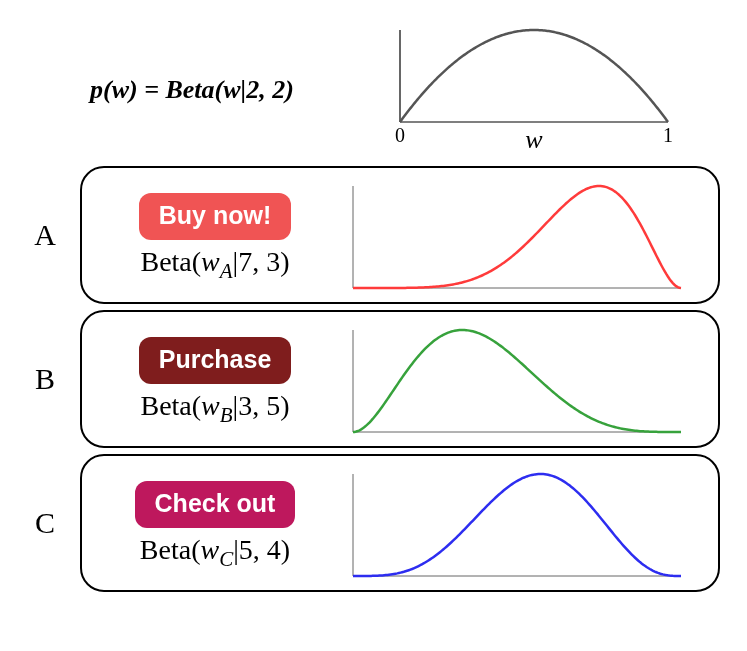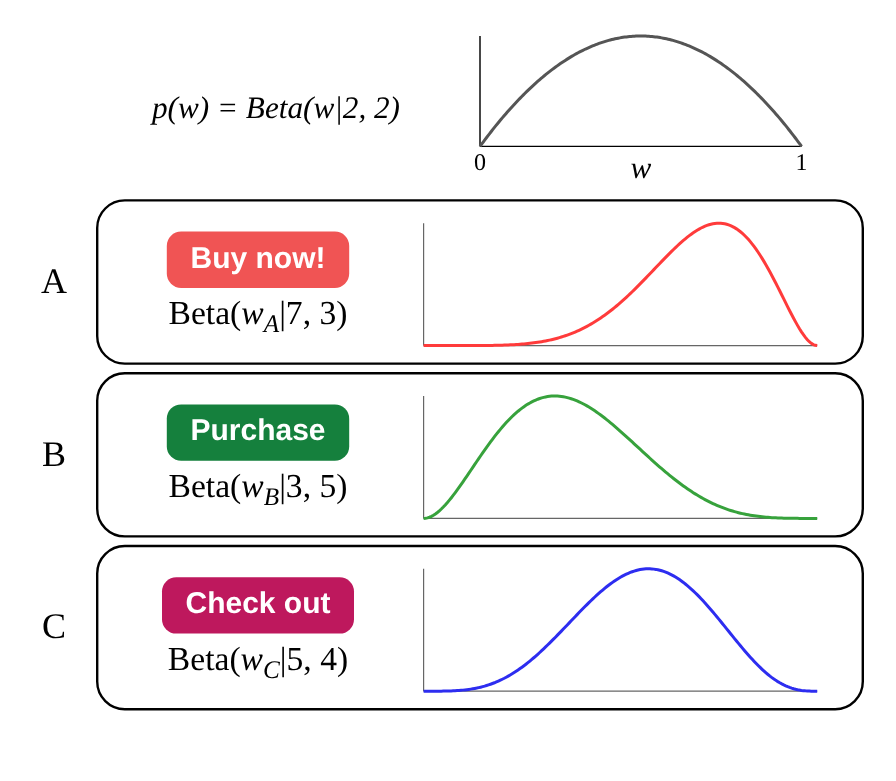--- a/index.html
+++ b/index.html
@@ -15,24 +15,25 @@
     position: relative;
   }
   .prior-row {
     display: flex;
     align-items: center;
     margin-bottom: 6px;
     padding-left: 70px;
   }
   .prior-formula {
     flex: 0 0 280px;
-    text-align: center;
+    text-align: left;
     font-size: 26px;
     font-style: italic;
     padding-right: 12px;
+    font-weight: bold;
   }
   .prior-plot {
     width: 290px;
     height: 140px;
   }
   .variant-row {
     display: flex;
     align-items: stretch;
     margin-bottom: 6px;
   }
@@ -121,21 +122,21 @@
             <line x1="8" y1="8" x2="8" y2="110" stroke="#666" stroke-width="1"></line>
             <line x1="8" y1="110" x2="336" y2="110" stroke="#666" stroke-width="1"></line>
             <path d="M8.00 110.00 L9.64 110.00 L11.28 110.00 L12.92 110.00 L14.56 110.00 L16.20 110.00 L17.84 110.00 L19.48 110.00 L21.12 110.00 L22.76 110.00 L24.40 110.00 L26.04 110.00 L27.68 110.00 L29.32 110.00 L30.96 110.00 L32.60 110.00 L34.24 110.00 L35.88 110.00 L37.52 110.00 L39.16 109.99 L40.80 109.99 L42.44 109.99 L44.08 109.99 L45.72 109.98 L47.36 109.98 L49.00 109.97 L50.64 109.97 L52.28 109.96 L53.92 109.95 L55.56 109.94 L57.20 109.92 L58.84 109.91 L60.48 109.89 L62.12 109.87 L63.76 109.85 L65.40 109.82 L67.04 109.79 L68.68 109.76 L70.32 109.72 L71.96 109.67 L73.60 109.62 L75.24 109.57 L76.88 109.51 L78.52 109.44 L80.16 109.37 L81.80 109.29 L83.44 109.20 L85.08 109.10 L86.72 108.99 L88.36 108.87 L90.00 108.74 L91.64 108.60 L93.28 108.45 L94.92 108.28 L96.56 108.11 L98.20 107.92 L99.84 107.71 L101.48 107.49 L103.12 107.25 L104.76 107.00 L106.40 106.72 L108.04 106.43 L109.68 106.13 L111.32 105.80 L112.96 105.45 L114.60 105.08 L116.24 104.68 L117.88 104.27 L119.52 103.83 L121.16 103.37 L122.80 102.88 L124.44 102.36 L126.08 101.82 L127.72 101.26 L129.36 100.66 L131.00 100.04 L132.64 99.39 L134.28 98.71 L135.92 97.99 L137.56 97.25 L139.20 96.48 L140.84 95.67 L142.48 94.84 L144.12 93.97 L145.76 93.07 L147.40 92.13 L149.04 91.17 L150.68 90.17 L152.32 89.13 L153.96 88.07 L155.60 86.97 L157.24 85.83 L158.88 84.67 L160.52 83.47 L162.16 82.24 L163.80 80.97 L165.44 79.67 L167.08 78.35 L168.72 76.99 L170.36 75.60 L172.00 74.18 L173.64 72.73 L175.28 71.26 L176.92 69.76 L178.56 68.23 L180.20 66.68 L181.84 65.10 L183.48 63.51 L185.12 61.89 L186.76 60.25 L188.40 58.60 L190.04 56.93 L191.68 55.25 L193.32 53.56 L194.96 51.85 L196.60 50.14 L198.24 48.42 L199.88 46.70 L201.52 44.98 L203.16 43.26 L204.80 41.55 L206.44 39.84 L208.08 38.14 L209.72 36.46 L211.36 34.79 L213.00 33.14 L214.64 31.51 L216.28 29.91 L217.92 28.33 L219.56 26.79 L221.20 25.28 L222.84 23.81 L224.48 22.39 L226.12 21.00 L227.76 19.67 L229.40 18.39 L231.04 17.17 L232.68 16.00 L234.32 14.90 L235.96 13.87 L237.60 12.91 L239.24 12.02 L240.88 11.21 L242.52 10.49 L244.16 9.85 L245.80 9.30 L247.44 8.84 L249.08 8.48 L250.72 8.21 L252.36 8.05 L254.00 8.00 L255.64 8.05 L257.28 8.22 L258.92 8.50 L260.56 8.90 L262.20 9.42 L263.84 10.05 L265.48 10.81 L267.12 11.70 L268.76 12.71 L270.40 13.85 L272.04 15.12 L273.68 16.51 L275.32 18.03 L276.96 19.68 L278.60 21.46 L280.24 23.36 L281.88 25.39 L283.52 27.54 L285.16 29.80 L286.80 32.19 L288.44 34.68 L290.08 37.29 L291.72 40.00 L293.36 42.80 L295.00 45.70 L296.64 48.68 L298.28 51.73 L299.92 54.86 L301.56 58.04 L303.20 61.27 L304.84 64.53 L306.48 67.82 L308.12 71.12 L309.76 74.42 L311.40 77.69 L313.04 80.93 L314.68 84.11 L316.32 87.23 L317.96 90.25 L319.60 93.15 L321.24 95.91 L322.88 98.52 L324.52 100.93 L326.16 103.13 L327.80 105.08 L329.44 106.75 L331.08 108.12 L332.72 109.14 L334.36 109.78 L336.00 110.00 " fill="none" stroke="#ff3b3b" stroke-width="2.5"></path>
           </svg>
       </div>
       </div>
       <div class="variant-row">
       <div class="variant-letter">B</div>
       <div class="variant-card">
         <div class="variant-left">
-          <div class="btn" style="background:#15803d">Purchase</div>
+          <div class="btn" style="background:#7f1d1d">Purchase</div>
           <div class="variant-formula">Beta(<span class="math-it">w</span><span class="math-sub">B</span>|3, 5)</div>
         </div>
         <svg class="variant-plot" viewBox="0 0 340 120" id="vsvg-1">
             <line x1="8" y1="8" x2="8" y2="110" stroke="#666" stroke-width="1"></line>
             <line x1="8" y1="110" x2="336" y2="110" stroke="#666" stroke-width="1"></line>
             <path d="M8.00 110.00 L9.64 109.89 L11.28 109.55 L12.92 109.02 L14.56 108.29 L16.20 107.38 L17.84 106.30 L19.48 105.06 L21.12 103.68 L22.76 102.17 L24.40 100.54 L26.04 98.79 L27.68 96.94 L29.32 94.99 L30.96 92.96 L32.60 90.86 L34.24 88.69 L35.88 86.46 L37.52 84.18 L39.16 81.86 L40.80 79.51 L42.44 77.12 L44.08 74.72 L45.72 72.30 L47.36 69.87 L49.00 67.43 L50.64 65.00 L52.28 62.58 L53.92 60.17 L55.56 57.78 L57.20 55.41 L58.84 53.07 L60.48 50.76 L62.12 48.49 L63.76 46.26 L65.40 44.07 L67.04 41.92 L68.68 39.82 L70.32 37.78 L71.96 35.79 L73.60 33.85 L75.24 31.98 L76.88 30.17 L78.52 28.42 L80.16 26.74 L81.80 25.12 L83.44 23.57 L85.08 22.10 L86.72 20.69 L88.36 19.35 L90.00 18.09 L91.64 16.90 L93.28 15.79 L94.92 14.75 L96.56 13.78 L98.20 12.90 L99.84 12.08 L101.48 11.34 L103.12 10.68 L104.76 10.09 L106.40 9.57 L108.04 9.13 L109.68 8.76 L111.32 8.47 L112.96 8.24 L114.60 8.09 L116.24 8.01 L117.88 8.00 L119.52 8.06 L121.16 8.18 L122.80 8.37 L124.44 8.63 L126.08 8.95 L127.72 9.33 L129.36 9.77 L131.00 10.27 L132.64 10.84 L134.28 11.45 L135.92 12.12 L137.56 12.85 L139.20 13.63 L140.84 14.46 L142.48 15.33 L144.12 16.26 L145.76 17.22 L147.40 18.24 L149.04 19.29 L150.68 20.38 L152.32 21.51 L153.96 22.68 L155.60 23.88 L157.24 25.11 L158.88 26.38 L160.52 27.67 L162.16 28.99 L163.80 30.34 L165.44 31.71 L167.08 33.10 L168.72 34.51 L170.36 35.94 L172.00 37.38 L173.64 38.84 L175.28 40.31 L176.92 41.80 L178.56 43.29 L180.20 44.79 L181.84 46.30 L183.48 47.81 L185.12 49.32 L186.76 50.84 L188.40 52.35 L190.04 53.86 L191.68 55.37 L193.32 56.88 L194.96 58.38 L196.60 59.87 L198.24 61.35 L199.88 62.82 L201.52 64.28 L203.16 65.73 L204.80 67.17 L206.44 68.59 L208.08 69.99 L209.72 71.38 L211.36 72.75 L213.00 74.10 L214.64 75.43 L216.28 76.74 L217.92 78.03 L219.56 79.29 L221.20 80.53 L222.84 81.75 L224.48 82.95 L226.12 84.12 L227.76 85.26 L229.40 86.38 L231.04 87.47 L232.68 88.53 L234.32 89.57 L235.96 90.57 L237.60 91.55 L239.24 92.51 L240.88 93.43 L242.52 94.32 L244.16 95.19 L245.80 96.03 L247.44 96.84 L249.08 97.62 L250.72 98.37 L252.36 99.09 L254.00 99.79 L255.64 100.45 L257.28 101.09 L258.92 101.70 L260.56 102.29 L262.20 102.85 L263.84 103.38 L265.48 103.88 L267.12 104.36 L268.76 104.81 L270.40 105.24 L272.04 105.65 L273.68 106.03 L275.32 106.38 L276.96 106.72 L278.60 107.03 L280.24 107.33 L281.88 107.60 L283.52 107.85 L285.16 108.08 L286.80 108.30 L288.44 108.50 L290.08 108.68 L291.72 108.84 L293.36 109.00 L295.00 109.13 L296.64 109.25 L298.28 109.36 L299.92 109.46 L301.56 109.55 L303.20 109.62 L304.84 109.69 L306.48 109.75 L308.12 109.80 L309.76 109.84 L311.40 109.87 L313.04 109.90 L314.68 109.93 L316.32 109.95 L317.96 109.96 L319.60 109.97 L321.24 109.98 L322.88 109.99 L324.52 109.99 L326.16 110.00 L327.80 110.00 L329.44 110.00 L331.08 110.00 L332.72 110.00 L334.36 110.00 L336.00 110.00 " fill="none" stroke="#37a23c" stroke-width="2.5"></path>
           </svg>
       </div>
       </div>
       <div class="variant-row">

